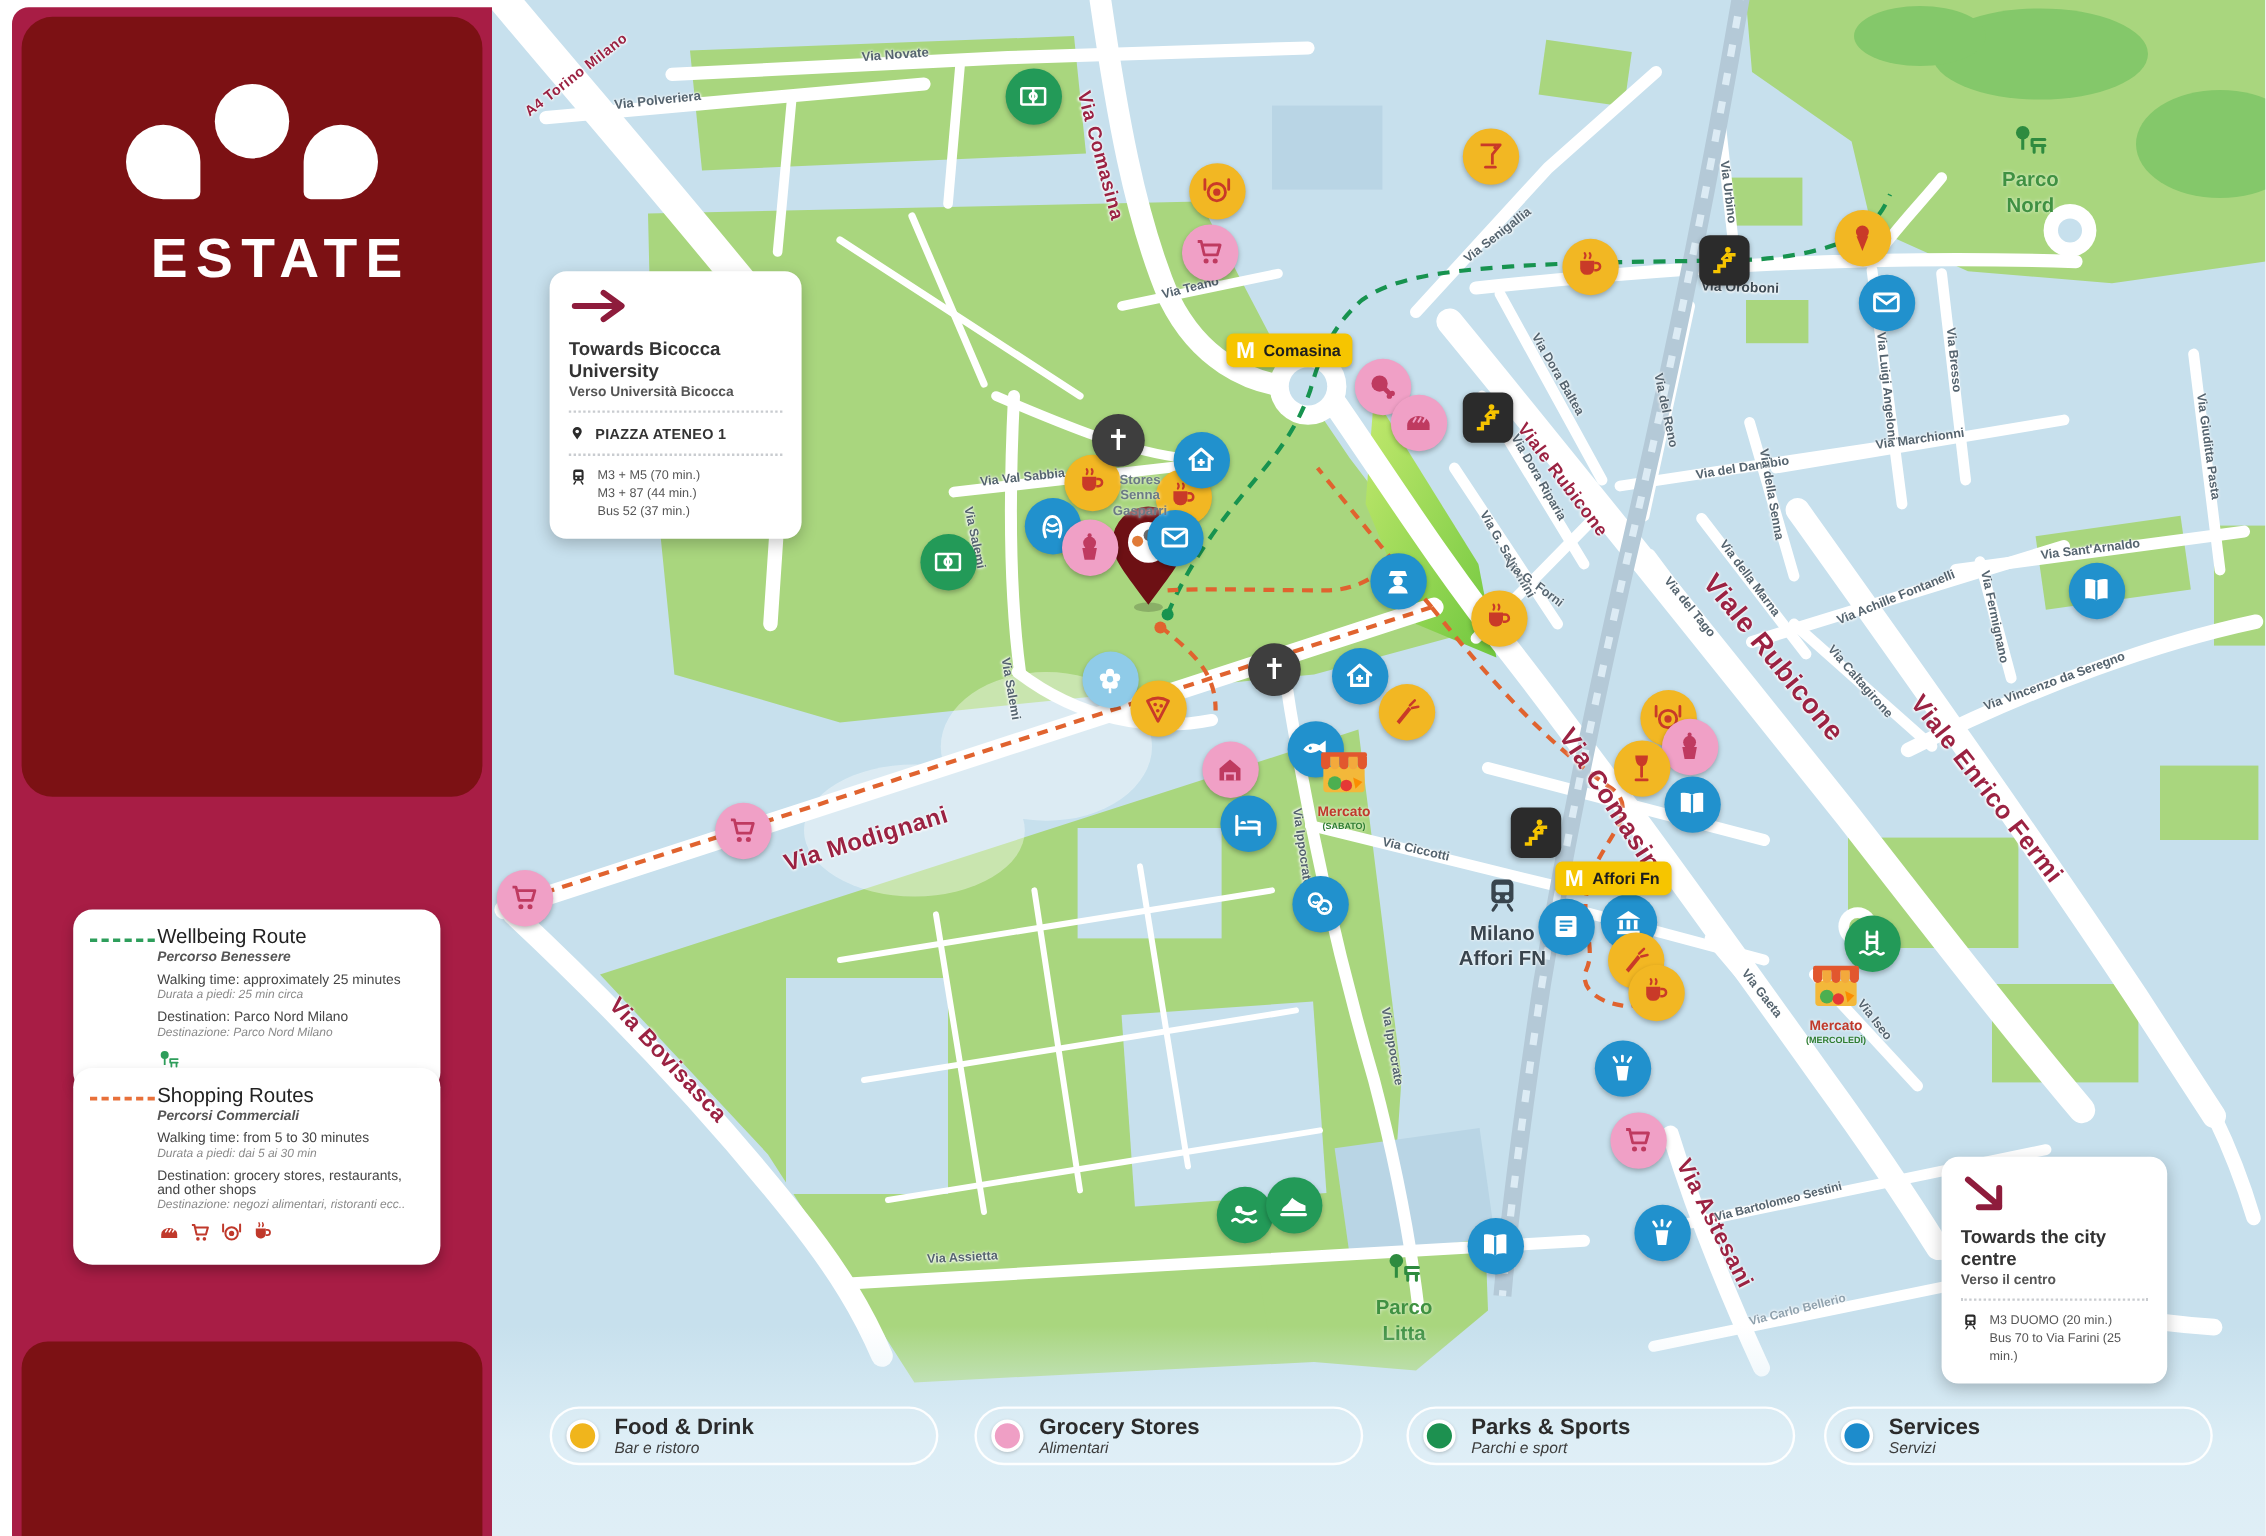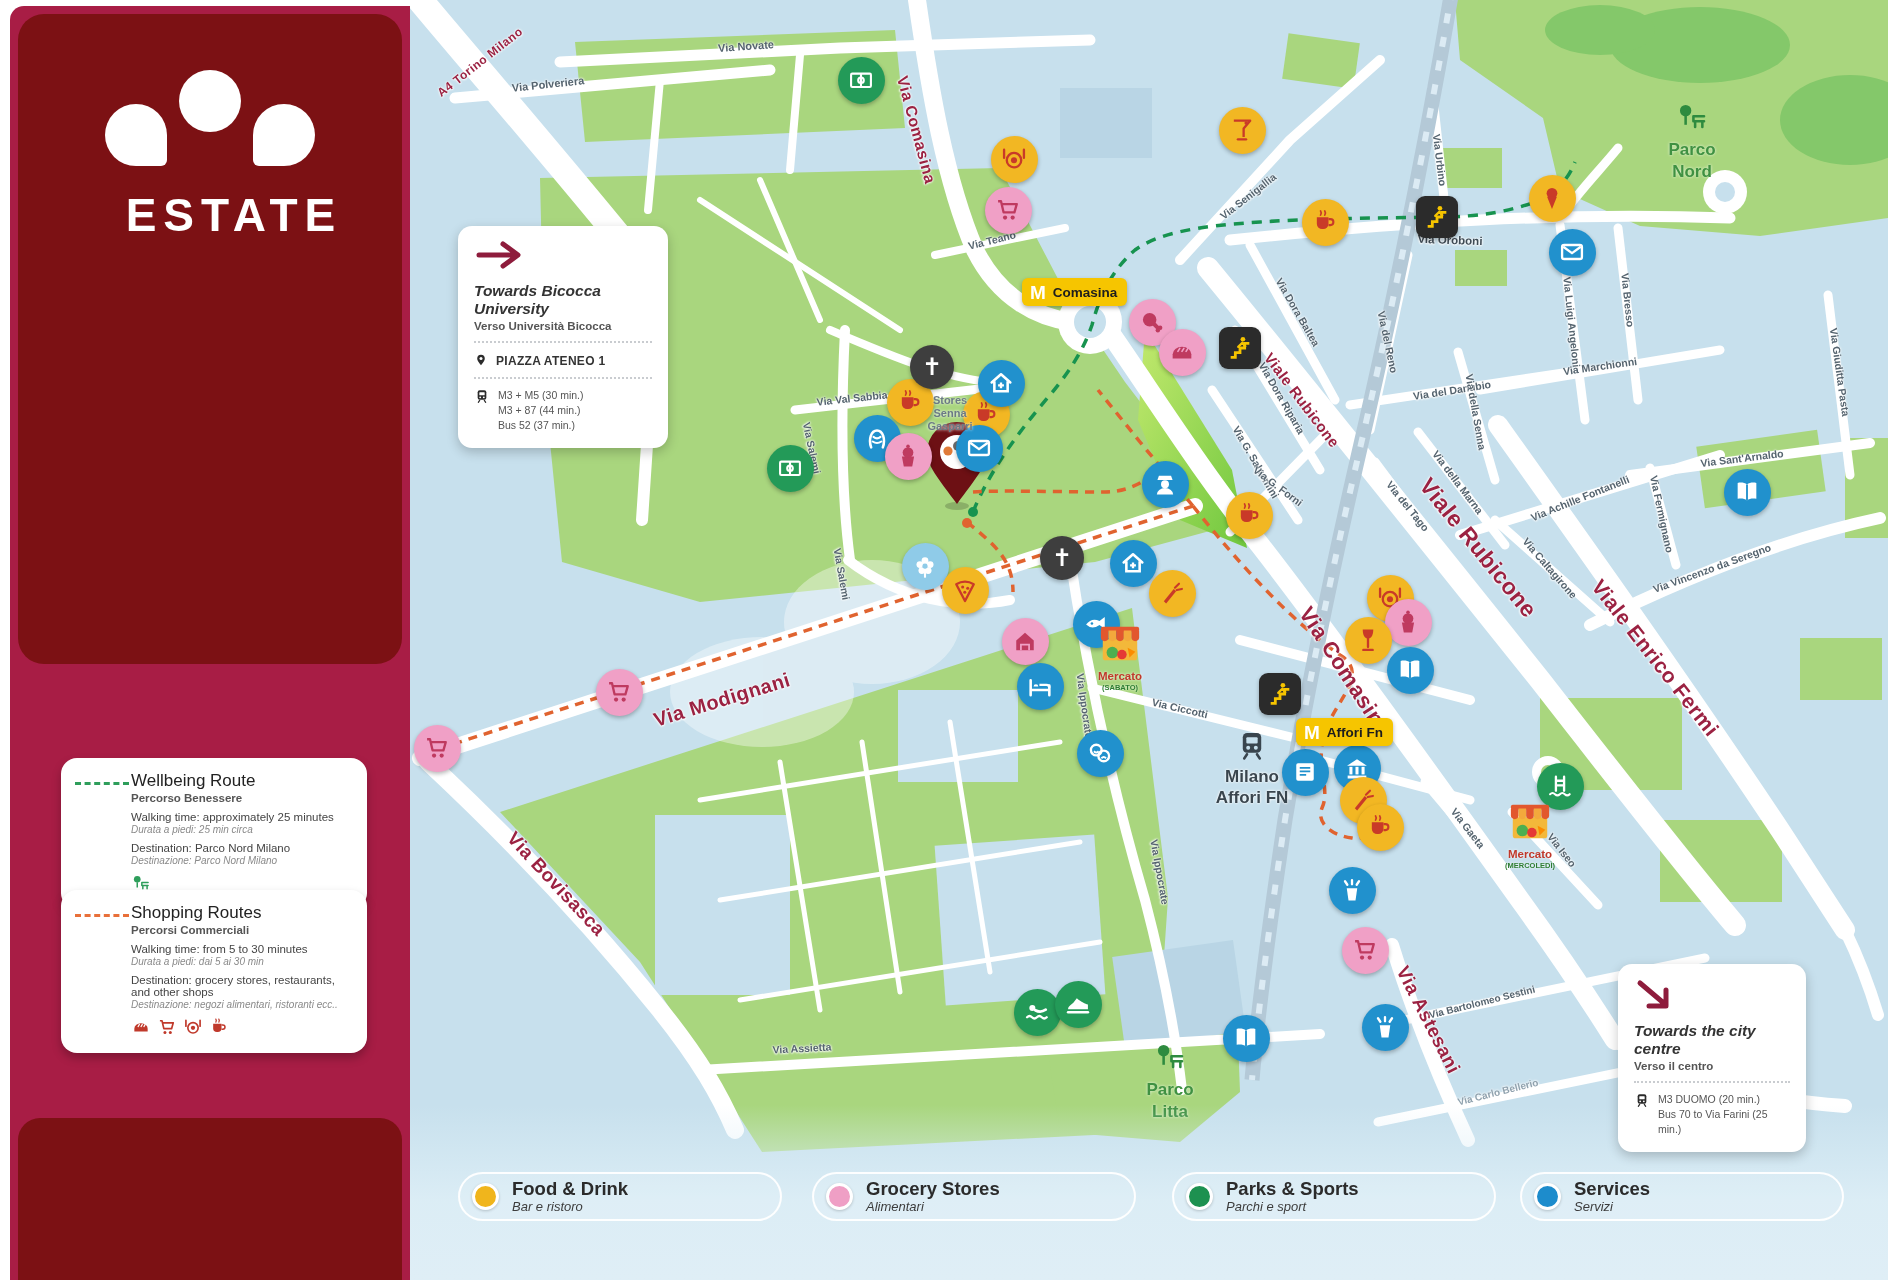--- a/index.html
+++ b/index.html
@@ -21,21 +21,21 @@
               letter-spacing:7px;line-height:1.35;padding-left:48px;}
   #brand-text{position:absolute;top:170px;left:0;right:0;}
   #routes-head{position:absolute;left:53px;top:682px;color:#fff;}
   #routes-title{font-size:27px;font-weight:700;}
   #routes-sub{font-size:16px;font-style:italic;margin-top:4px;opacity:.95;}
   .route-card{position:absolute;left:51px;width:306px;background:#fff;border-radius:16px;
               box-shadow:0 5px 10px rgba(0,0,0,.25);padding:13px 14px 12px 14px;box-sizing:border-box;}
   .route-dash{position:absolute;left:14px;top:24px;width:54px;border-top:3px dashed #2e9e5b;}
   .route-body{margin-left:56px;}
   .route-title{font-size:17px;font-weight:400;color:#222;}
-  .route-subtitle{font-size:11.5px;font-weight:700;color:#555;margin-top:1px;}
+  .route-subtitle{font-size:11.5px;font-style:italic;font-weight:700;color:#555;margin-top:1px;}
   .route-line{font-size:11.5px;color:#444;margin-top:7px;}
   .route-line-it{font-size:10px;font-style:italic;color:#8a8a8a;margin-top:1px;}
   .route-icons{margin-top:7px;display:flex;gap:6px;align-items:center;}
   #sidebar-footer{position:absolute;left:8px;top:1112px;width:384px;height:162px;background:#7c1114;
                   border-radius:22px 22px 0 0;}
   
   #map{position:absolute;left:410px;top:0;width:1478px;height:1280px;background:#c7e0ed;overflow:hidden;}
   #map svg.base{position:absolute;left:0;top:0;}
   .street{position:absolute;white-space:nowrap;transform-origin:center;
           text-shadow:0 0 2px #fff,0 0 3px #fff,0 1px 2px rgba(255,255,255,.9);}
@@ -57,21 +57,21 @@
   .area-label{position:absolute;text-align:center;color:#3f9142;font-weight:700;font-size:17px;line-height:1.25;
               text-shadow:0 0 3px rgba(255,255,255,.8);}
   .piazza-label{position:absolute;text-align:center;color:#6b7a85;font-weight:600;font-size:11px;line-height:1.2;
                 text-shadow:0 0 3px #fff;}
   .stall{position:absolute;text-align:center;}
   .stall-label{font-size:11.5px;font-weight:700;color:#c0392b;line-height:1.1;text-shadow:0 0 3px #fff;}
   .stall-sub{font-size:7.5px;font-weight:700;color:#2e7d32;text-shadow:0 0 3px #fff;}
   
   .info-card{position:absolute;background:#fff;border-radius:14px;box-shadow:0 4px 12px rgba(0,0,0,.22);
              padding:14px 16px;box-sizing:border-box;}
-  .info-title{font-size:15.5px;font-weight:700;color:#333;font-style:italic;}
+  .info-title{font-size:15.5px;font-weight:700;color:#333;}
   .info-sub{font-size:11.5px;font-weight:700;color:#555;margin-top:2px;}
   .dotted-sep{border-top:2px dotted #c9ccd0;margin:9px 0;}
   .info-row{display:flex;gap:8px;align-items:flex-start;}
   .info-stop{font-size:12px;font-weight:700;color:#333;padding-top:2px;letter-spacing:.3px;}
   .transit-lines{font-size:10.5px;color:#555;line-height:1.45;}
   
   .legend-pill{position:absolute;top:1172px;width:324px;height:49px;border:2px solid rgba(255,255,255,.95);
                border-radius:26px;display:flex;align-items:center;gap:13px;padding:0 10px 0 12px;
                box-sizing:border-box;background:rgba(255,255,255,.10);}
   .legend-dot{width:27px;height:27px;border-radius:50%;border:3px solid #fff;box-sizing:border-box;
@@ -861,21 +861,21 @@
       <div class="dotted-sep"></div>
       <div class="info-row">
         <span id="bicocca-train"><svg viewBox="0 0 24 24" width="16" height="16">
               <rect x="5.5" y="3.5" width="13" height="14" rx="3" fill="#2b2b2b"></rect>
               <rect x="8" y="6.5" width="8" height="4.5" rx="0.8" fill="#ffffff"></rect>
               <circle cx="9.3" cy="14" r="1.4" fill="#ffffff"></circle>
               <circle cx="14.7" cy="14" r="1.4" fill="#ffffff"></circle>
               <path d="M8.5 18.5 6.5 21.5M15.5 18.5l2 3" stroke="#2b2b2b" stroke-width="1.8" stroke-linecap="round"></path>
             </svg></span>
         <div class="transit-lines" id="bicocca-transit">
-            <div>M3 + M5 (30 min.)</div>
+            <div>M3 + M5 (70 min.)</div>
             <div>M3 + 87 (44 min.)</div>
             <div>Bus 52 (37 min.)</div>
           </div>
       </div>
     </div>
 
     <div class="info-card" id="card-city" style="left:1208px;top:964px;width:188px;">
       <svg width="40" height="34" viewBox="0 0 40 34">
         <path d="M6,5 L32,27 M32,12 V28 H15" fill="none" stroke="#8e1c3c" stroke-width="5" stroke-linecap="round" stroke-linejoin="round"></path>
       </svg>

